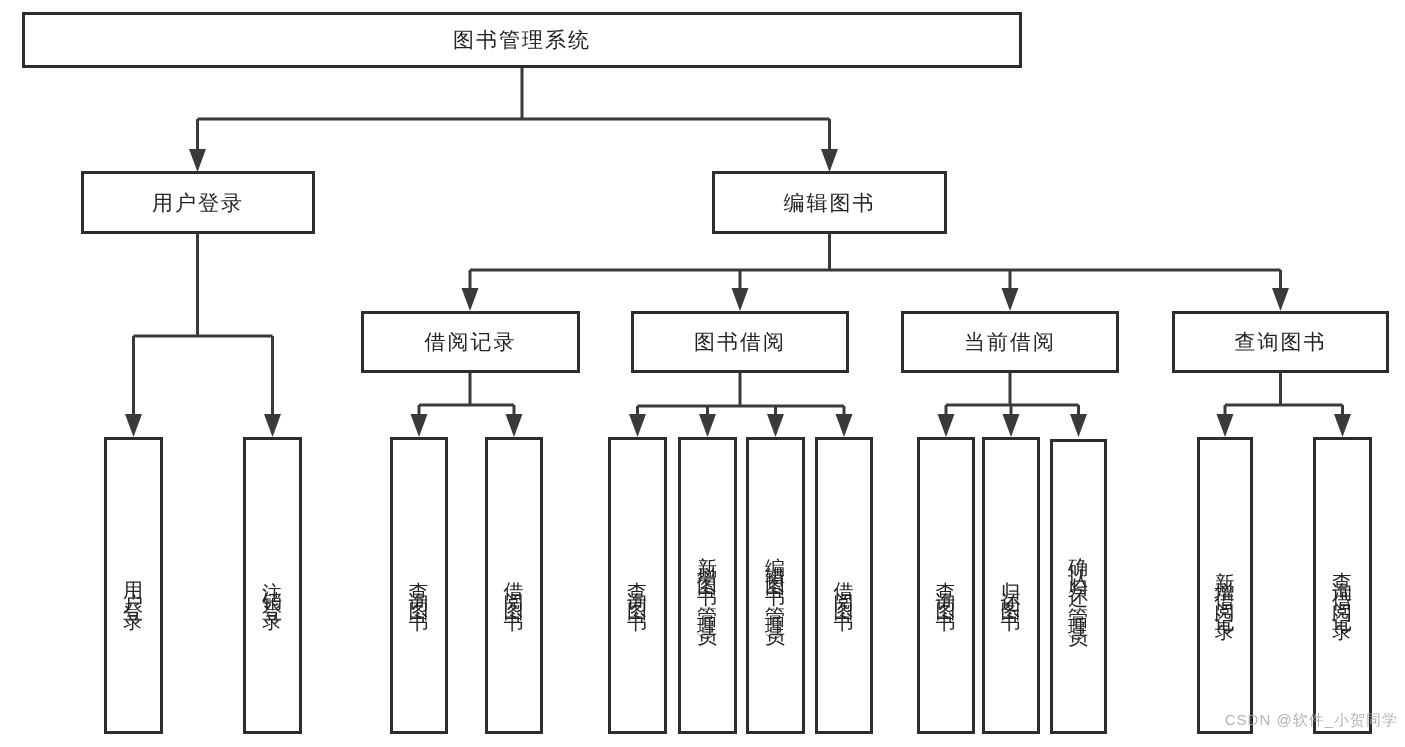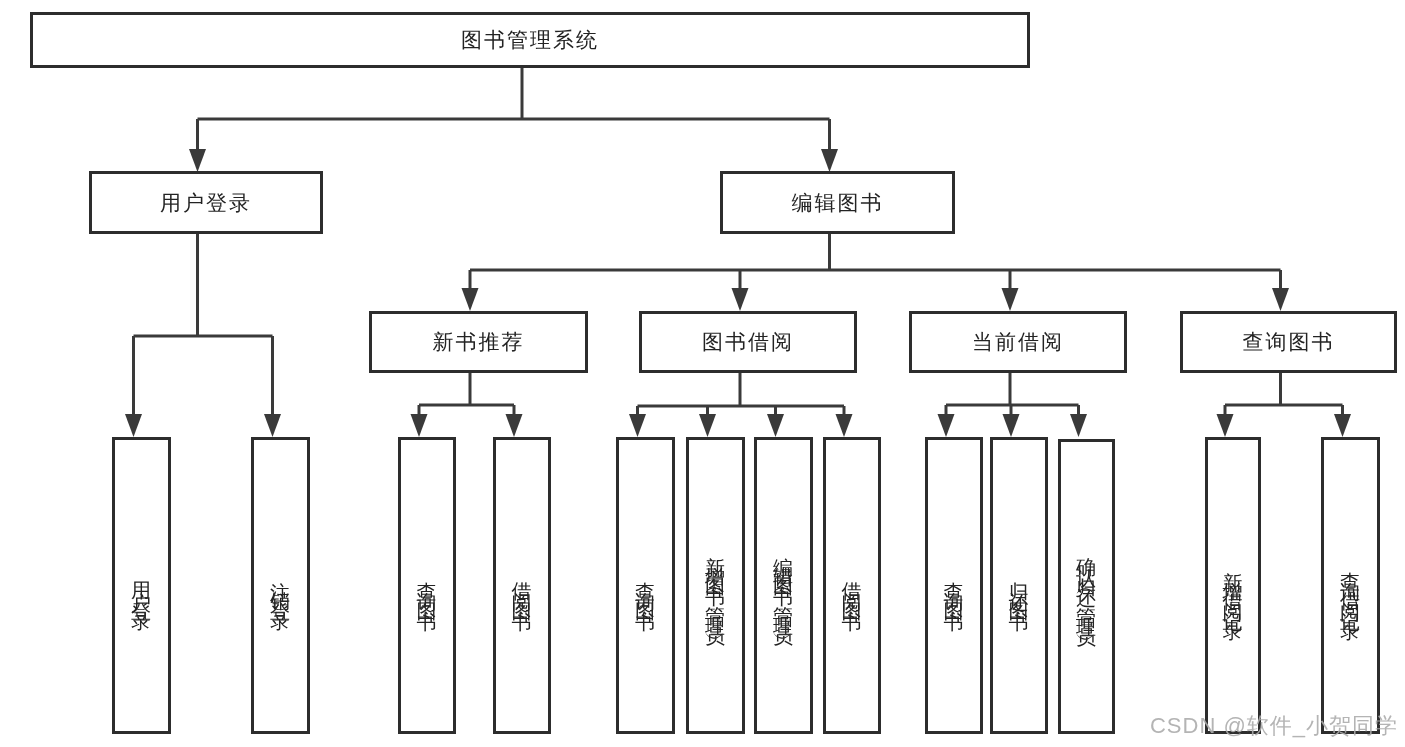--- a/index.html
+++ b/index.html
@@ -26,21 +26,20 @@
   .node {
     position: absolute;
     box-sizing: border-box;
     border: 3px solid #2d2d2d;
     background: #ffffff;
     color: #232323;
     display: flex;
     align-items: center;
     justify-content: center;
     text-align: center;
-    margin-left: 8px;
   }
   .node.h {
     font-size: 21px;
     letter-spacing: 2px;
     white-space: nowrap;
   }
   .node.v {
     writing-mode: vertical-rl;
     text-orientation: mixed;
     font-size: 20px;
@@ -53,21 +52,21 @@
     fill: none;
   }
   .arrowhead {
     fill: #3a3a3a;
     stroke: none;
   }
   #watermark {
     position: absolute;
     right: 7px;
     top: 711px;
-    font-size: 22px;
+    font-size: 15px;
     letter-spacing: 1px;
     color: rgba(172, 172, 172, 0.9);
     white-space: nowrap;
     z-index: 5;
     pointer-events: none;
   }
 </style>
 </head>
 <body>
 
@@ -147,21 +146,21 @@
       <path class="arrowhead" d="M1216.5 414 L1233.5 414 L1225 437 Z"></path>
       <path class="arrowhead" d="M1334 414 L1351 414 L1342.5 437 Z"></path>
     </g>
   </svg>
 
   <div class="node h" style="left:22px; top:12px; width:1000px; height:56px;">图书管理系统</div>
 
   <div class="node h" style="left:81px; top:171px; width:234px; height:63px;">用户登录</div>
   <div class="node h" style="left:712px; top:171px; width:235px; height:63px;">编辑图书</div>
 
-  <div class="node h" style="left:361px; top:311px; width:219px; height:62px;">新书推荐</div>
+  <div class="node h" style="left:361px; top:311px; width:219px; height:62px;">借阅记录</div>
   <div class="node h" style="left:901px; top:311px; width:218px; height:62px;">当前借阅</div>
   <div class="node h" style="left:631px; top:311px; width:218px; height:62px;">图书借阅</div>
   <div class="node h" style="left:1172px; top:311px; width:217px; height:62px;">查询图书</div>
 
   <div class="node v" style="left:104px; top:437px; width:59px; height:297px;">用户登录</div>
   <div class="node v" style="left:243px; top:437px; width:59px; height:297px;">注销登录</div>
 
   <div class="node v" style="left:390px; top:437px; width:58px; height:297px;">查询图书</div>
   <div class="node v" style="left:485px; top:437px; width:58px; height:297px;">借阅图书</div>
 

